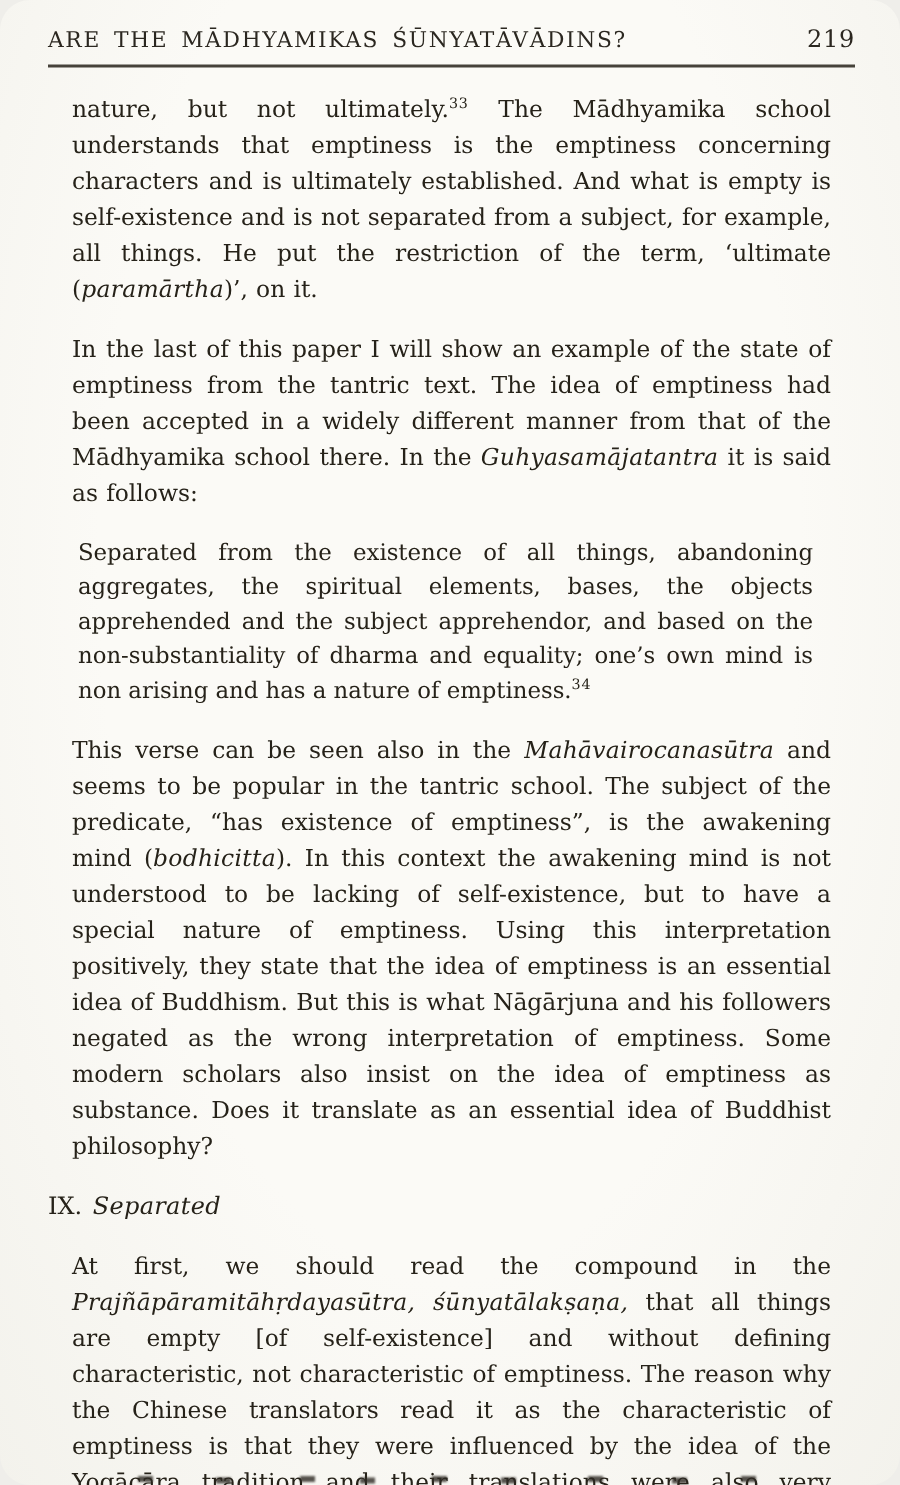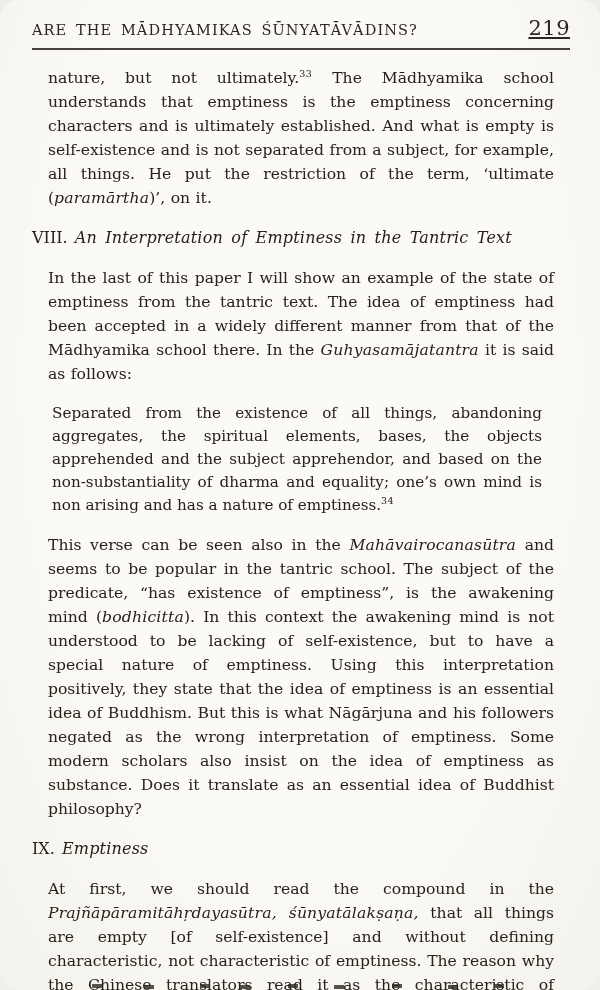--- a/index.html
+++ b/index.html
@@ -30,23 +30,22 @@
     align-items: baseline;
     font-size: 14.5px;
     padding-top: 4px;
     color: #2b2720;
   }
   .running-head .title {
     letter-spacing: 1.1px;
     word-spacing: 3px;
   }
   .running-head .folio {
-    font-size: 21px;
+    font-size: 16px;
     letter-spacing: 0.5px;
-    text-decoration: underline;
   }
   .head-rule {
     border: none;
     border-top: 2px solid #46423a;
     margin: 8px 0 0 0;
   }
   main {
     display: block;
     margin-top: 15px;
   }
@@ -114,29 +113,28 @@
     <span class="title">ARE THE MĀDHYAMIKAS ŚŪNYATĀVĀDINS?</span>
     <span class="folio">219</span>
   </header>
 
   <hr class="head-rule" style="border-top-color: rgb(70, 66, 58);">
 
   <main>
 
     <p class="body-para"><span>nature, but not ultimately.</span><sup>33</sup><span> The Mādhyamika school understands that emptiness is the emptiness concerning characters and is ultimately established. And what is empty is self-existence and is not separated from a subject, for example, all things. He put the restriction of the term, ‘ultimate (</span><i>paramārtha</i><span>)’, on it.</span></p>
 
-    <h2 class="section-heading"><span>VIII. </span><i>An Interpretation of Emptiness in the Tantric Text</i></h2>
 
     <p class="body-para"><span>In the last of this paper I will show an example of the state of emptiness from the tantric text. The idea of emptiness had been accepted in a widely different manner from that of the Mādhyamika school there. In the </span><i>Guhyasamājatantra</i><span> it is said as follows:</span></p>
 
     <blockquote class="quote"><span>Separated from the existence of all things, abandoning aggregates, the spiritual elements, bases, the objects apprehended and the subject apprehendor, and based on the non-substantiality of dharma and equality; one’s own mind is non arising and has a nature of emptiness.</span><sup>34</sup></blockquote>
 
     <p class="body-para"><span>This verse can be seen also in the </span><i>Mahāvairocanasūtra</i><span> and seems to be popular in the tantric school. The subject of the predicate, “has existence of emptiness”, is the awakening mind (</span><i>bodhicitta</i><span>). In this context the awakening mind is not understood to be lacking of self-existence, but to have a special nature of emptiness. Using this interpretation positively, they state that the idea of emptiness is an essential idea of Buddhism. But this is what Nāgārjuna and his followers negated as the wrong interpretation of emptiness. Some modern scholars also insist on the idea of emptiness as substance. Does it translate as an essential idea of Buddhist philosophy?</span></p>
 
-    <h2 class="section-heading"><span>IX. </span><i>Emptiness</i></h2>
+    <h2 class="section-heading"><span>IX. </span><i>Separated</i></h2>
 
     <p class="body-para"><span>At first, we should read the compound in the </span><i>Prajñāpāramitāhṛdayasūtra, śūnyatālakṣaṇa,</i><span> that all things are empty [of self-existence] and without defining characteristic, not characteristic of emptiness. The reason why the Chinese translators read it as the characteristic of emptiness is that they were influenced by the idea of the Yogācāra tradition and their translations were also very popular in China. Of course we must reconsider that the influence of the idea of Lao-tsi in Taoism on them, making them understand emptiness as nothingless. At least they could</span></p>
 
   </main>
 
   <div class="cutoff"></div>
 
 </div>
 
 </body></html>

